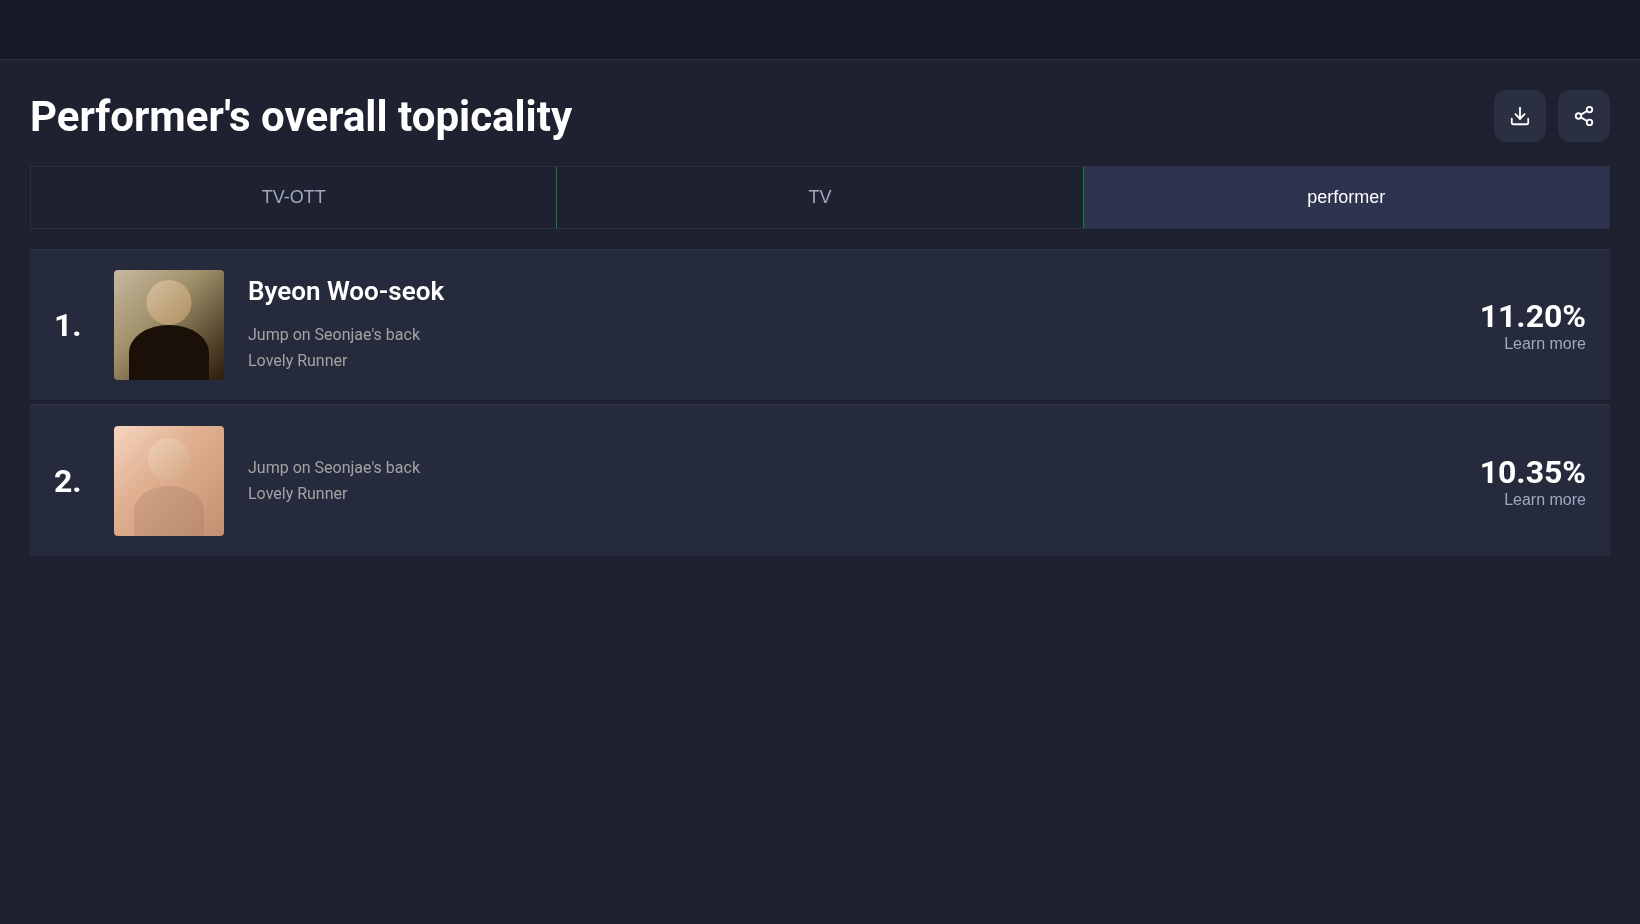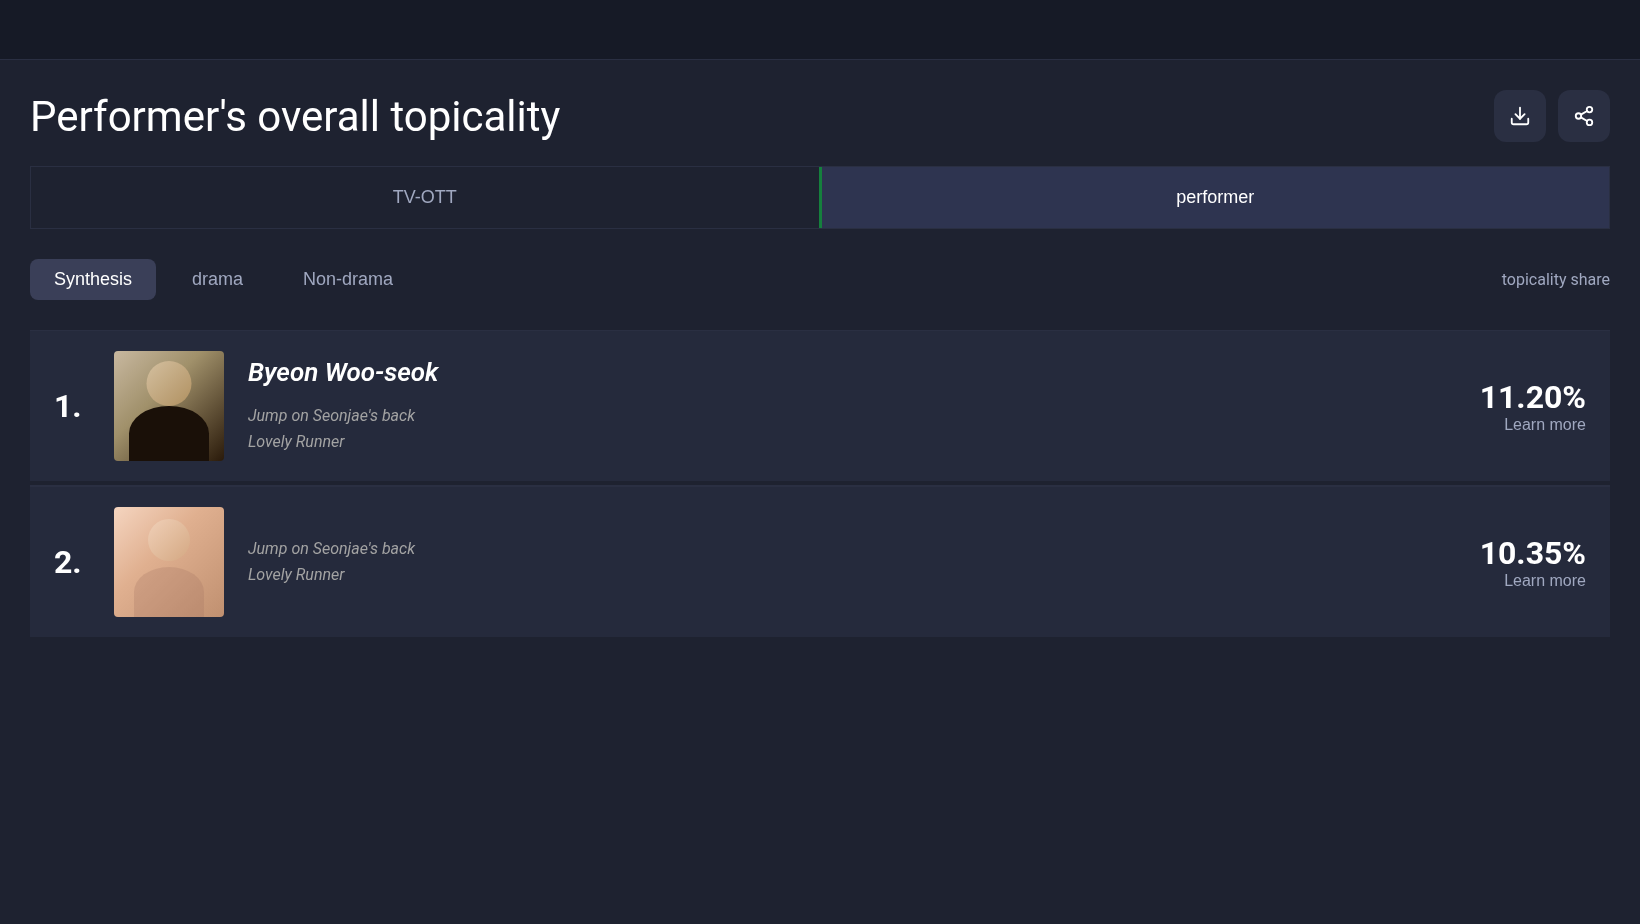--- a/index.html
+++ b/index.html
@@ -24,21 +24,21 @@
 
     .header-row {
       display: flex;
       align-items: center;
       justify-content: space-between;
       margin-bottom: 24px;
     }
 
     .page-title {
       font-size: 42px;
-      font-weight: 400;
+      font-weight: 700;
       color: #ffffff;
     }
 
     .header-actions {
       display: flex;
       gap: 12px;
     }
 
     .icon-btn {
       width: 52px;
@@ -65,21 +65,21 @@
 
     .tab-item {
       flex: 1;
       padding: 20px;
       text-align: center;
       font-size: 18px;
       color: #a0a8c0;
       background-color: #1e2230;
       border: none;
       cursor: pointer;
-      border-right: 3px solid #15803d;
+      border-right: 1px solid #15803d;
     }
 
     .tab-item:last-child {
       border-right: none;
     }
 
     .tab-item.active {
       background-color: #2e3450;
       color: #ffffff;
     }
@@ -206,21 +206,20 @@
       left: 50%;
       transform: translateX(-50%);
       width: 70px;
       height: 50px;
       border-radius: 50% 50% 0 0;
       background: #a0706040;
     }
 
     .performer-info {
       flex: 1;
-      font-style: italic;
     }
 
     .performer-name {
       font-size: 26px;
       font-weight: 600;
       color: #ffffff;
       margin-bottom: 16px;
     }
 
     .performer-shows {
@@ -281,31 +280,24 @@
           <circle cx="18" cy="19" r="3"></circle>
           <line x1="8.59" y1="13.51" x2="15.42" y2="17.49"></line>
           <line x1="15.41" y1="6.51" x2="8.59" y2="10.49"></line>
         </svg>
       </button>
     </div>
   </div>
 
   <div class="tab-bar">
     <button class="tab-item">TV-OTT</button>
+    <button class="tab-item">TV</button>
     <button class="tab-item active">performer</button>
   </div>
 
-  <div class="filter-row">
-    <div class="filter-pills">
-      <button class="pill active">Synthesis</button>
-      <button class="pill">drama</button>
-      <button class="pill">Non-drama</button>
-    </div>
-    <span class="topicality-label">topicality share</span>
-  </div>
 
   <div class="performer-card">
     <span class="rank-number">1.</span>
     <div class="performer-avatar avatar-1"></div>
     <div class="performer-info">
       <div class="performer-name">Byeon Woo-seok</div>
       <div class="performer-shows">
         <div>Jump on Seonjae's back</div>
         <div>Lovely Runner</div>
       </div>

